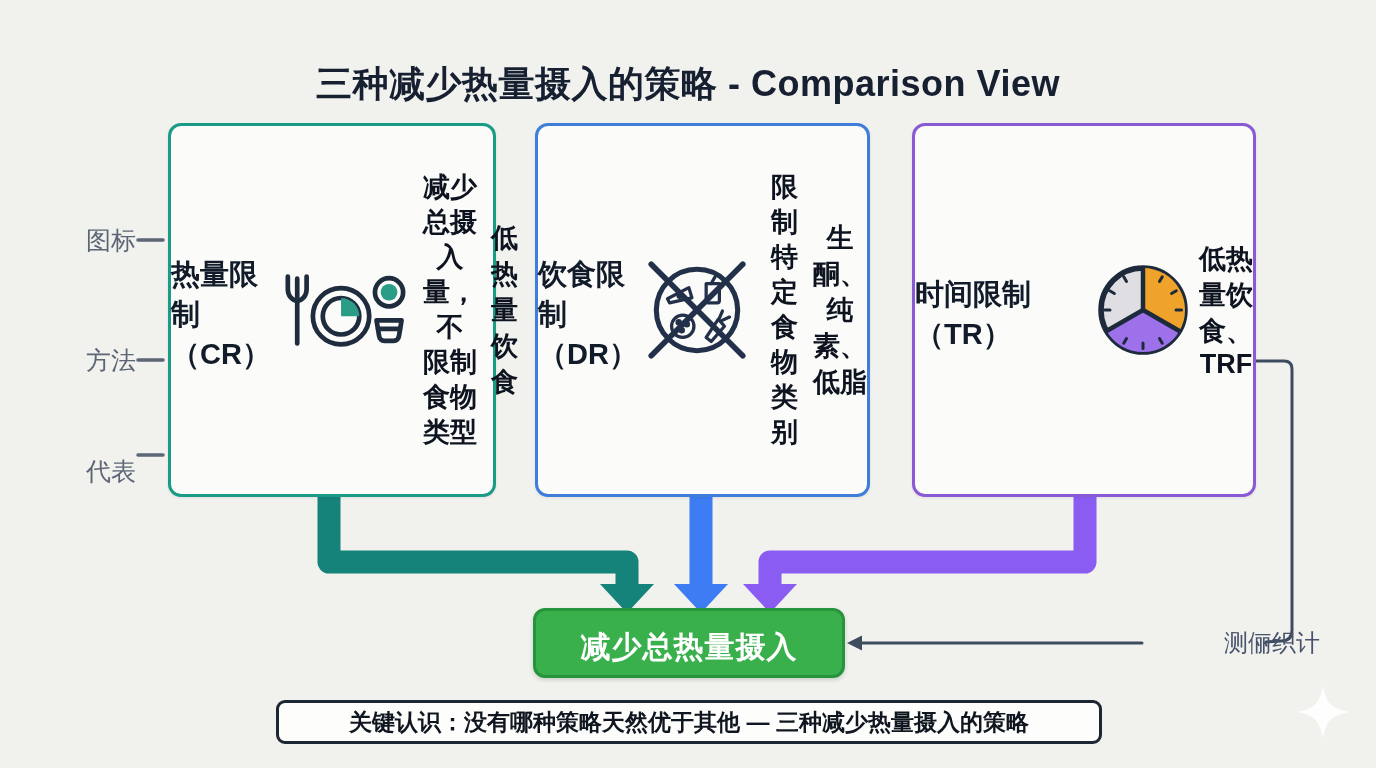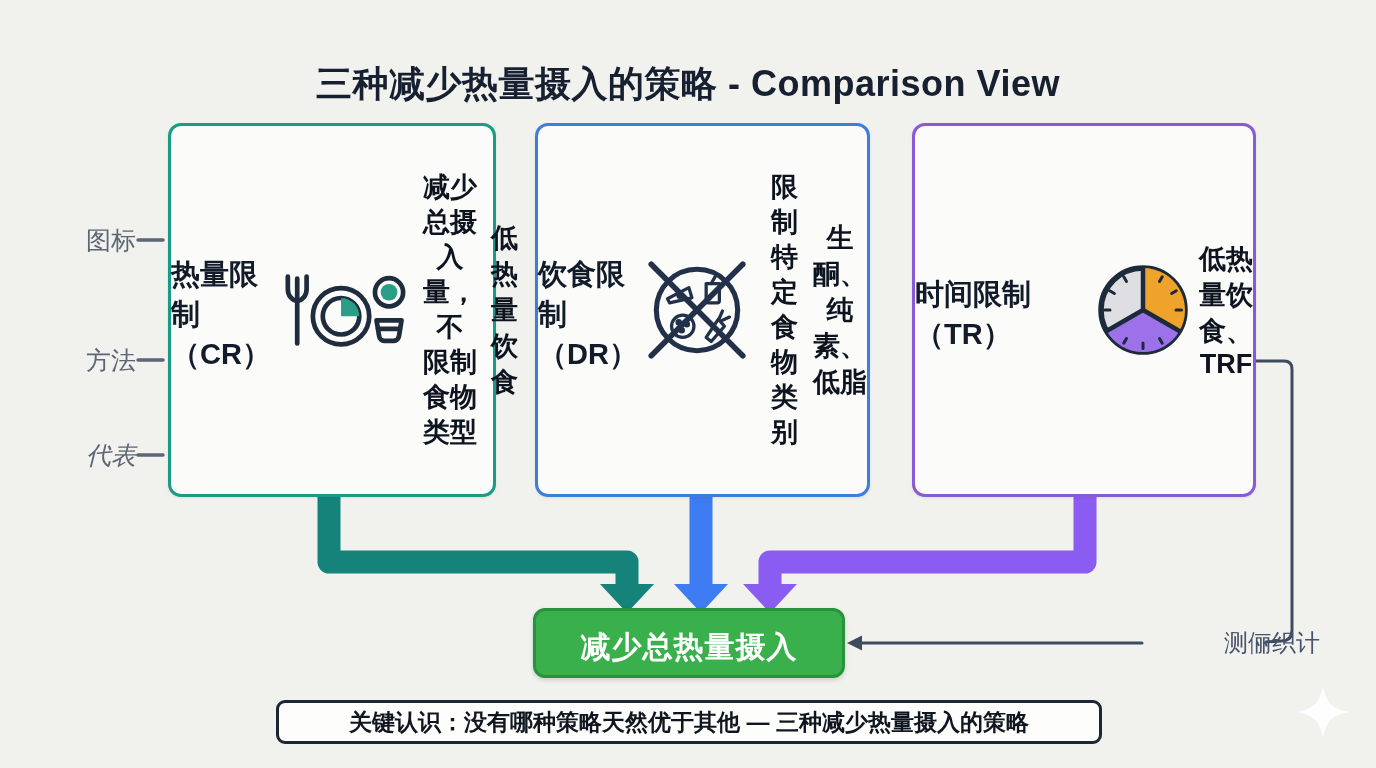--- a/index.html
+++ b/index.html
@@ -35,21 +35,21 @@
   .card-rep{
     flex:1;display:flex;align-items:center;justify-content:center;text-align:center;
     font-size:27px;font-weight:600;color:#0d1420;
   }
   .row-label{
     position:absolute;left:0;width:136px;text-align:right;z-index:2;
     font-size:25px;font-weight:500;color:#5c6675;transform:translateY(-50%);
   }
   .row-label.r1{top:240px;}
   .row-label.r2{top:360px;}
-  .row-label.r3{top:455px;font-style:italic;}
+  .row-label.r3{top:471px;}
   .outcome{
     position:absolute;left:533px;top:608px;width:312px;height:70px;z-index:3;
     background:#3ab04d;border:3px solid #27943d;border-radius:12px;
     box-sizing:border-box;display:flex;align-items:center;justify-content:center;
     box-shadow:0 2px 4px rgba(20,60,20,.18);
   }
   .outcome-label{font-size:30px;font-weight:700;color:#ffffff;letter-spacing:1px;margin-top:8px;}
   .side-note{
     position:absolute;left:1216px;top:643px;width:112px;z-index:2;text-align:center;
     font-size:24px;font-weight:500;color:#47536a;transform:translateY(-50%);

